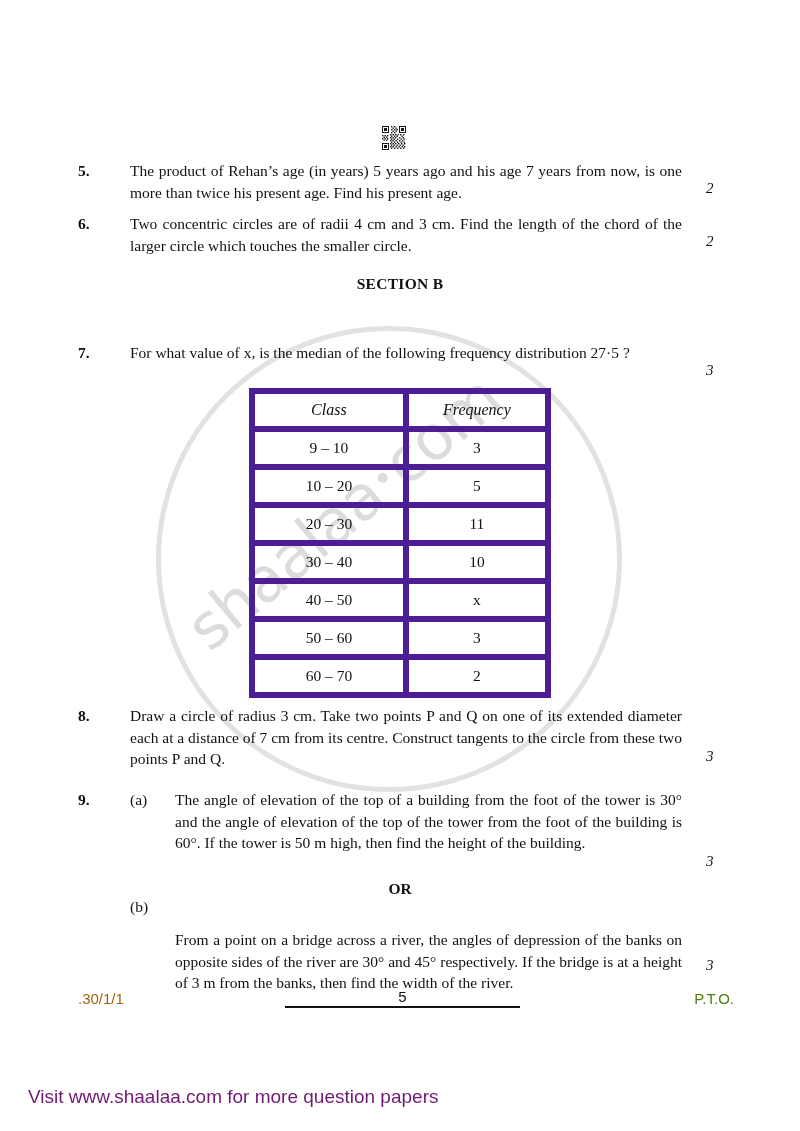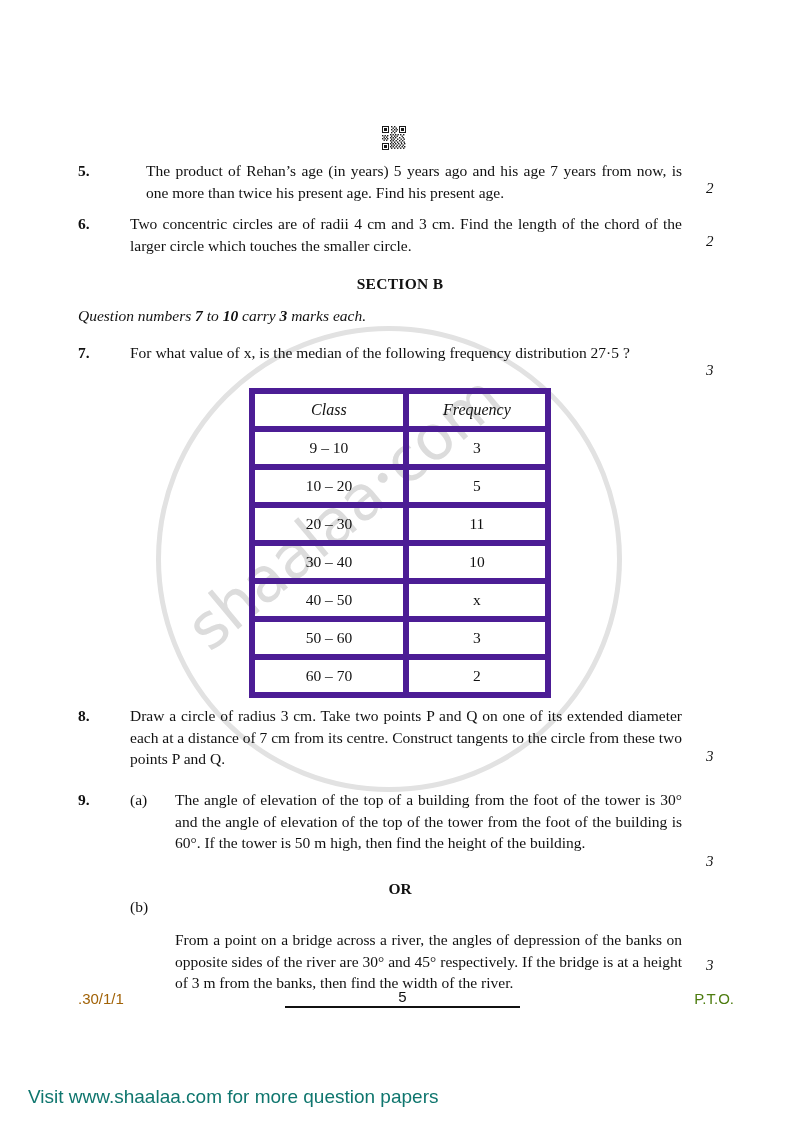--- a/index.html
+++ b/index.html
@@ -191,21 +191,21 @@
     height: 2px;
     background: #111;
   }
 
   .banner {
     position: absolute;
     left: 28px;
     top: 1086px;
     font-family: "Liberation Sans", sans-serif;
     font-size: 19px;
-    color: #0f766e;
+    color: #701a75;
   }
 </style>
 </head>
 <body>
 
 <div class="page">
 
   <div class="watermark">
     <div class="wm-circle"></div>
     <div class="wm-text"><span>shaalaa</span><span class="wm-dot"></span><span>com</span></div>
@@ -300,33 +300,32 @@
       <rect x="16" y="22.5" width="1.4" height="1.4"></rect>
       <rect x="19" y="22.5" width="1.4" height="1.4"></rect>
       <rect x="22" y="22.5" width="1.4" height="1.4"></rect>
     </g>
   </svg>
 
   <div class="content">
 
     <div class="q-row" style="left:78px; top:160px; width:604px;">
       <div class="q-num">5.</div>
-      <div class="q-body" style="width:552px;margin-left:16px;">The product of Rehan’s age (in years) 5 years ago and his age 7 years from now, is one more than twice his present age. Find his present age.</div>
+      <div class="q-body" style="width:552px;">The product of Rehan’s age (in years) 5 years ago and his age 7 years from now, is one more than twice his present age. Find his present age.</div>
     </div>
     <div class="marks" style="left:706px; top:180px;">2</div>
 
     <div class="q-row" style="left:78px; top:213px; width:604px;">
       <div class="q-num">6.</div>
       <div class="q-body" style="width:552px;">Two concentric circles are of radii 4 cm and 3 cm. Find the length of the chord of the larger circle which touches the smaller circle.</div>
     </div>
     <div class="marks" style="left:706px; top:233px;">2</div>
 
     <div class="section-head" style="top:275px;">SECTION B</div>
 
-    <div class="instruction" style="left:78px; top:307px;"><span>Question numbers </span><b>7</b><span> to </span><b>10</b><span> carry </span><b>3</b><span> marks each.</span></div>
 
     <div class="q-row" style="left:78px; top:342px; width:604px;">
       <div class="q-num">7.</div>
       <div class="q-body" style="width:552px;">For what value of x, is the median of the following frequency distribution 27·5 ?</div>
     </div>
     <div class="marks" style="left:706px; top:362px;">3</div>
 
     <table class="freq-table">
       <thead>
         <tr>

